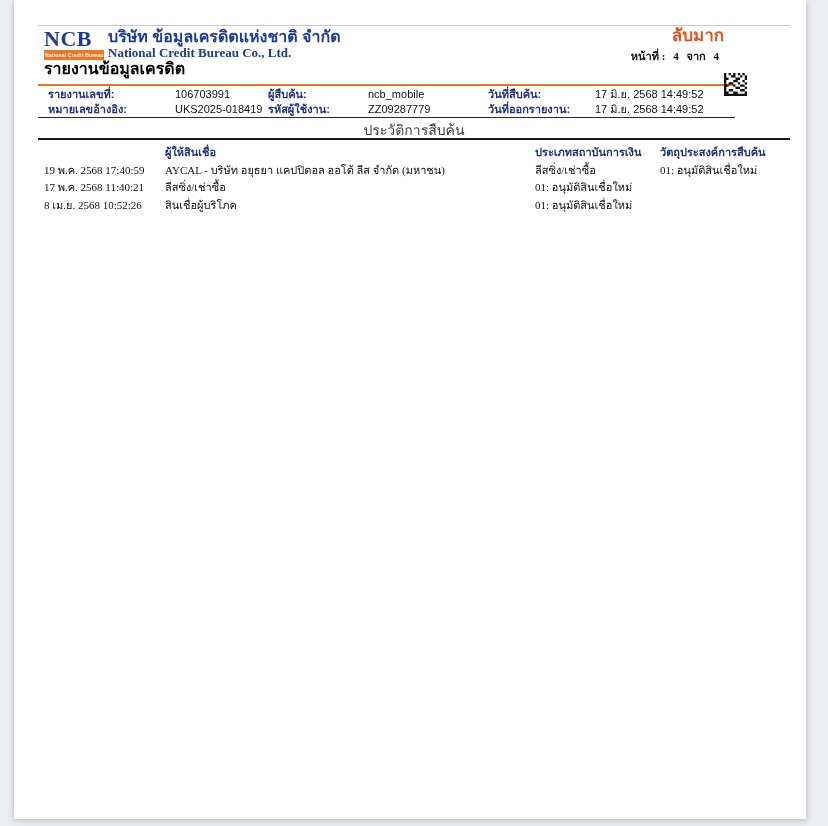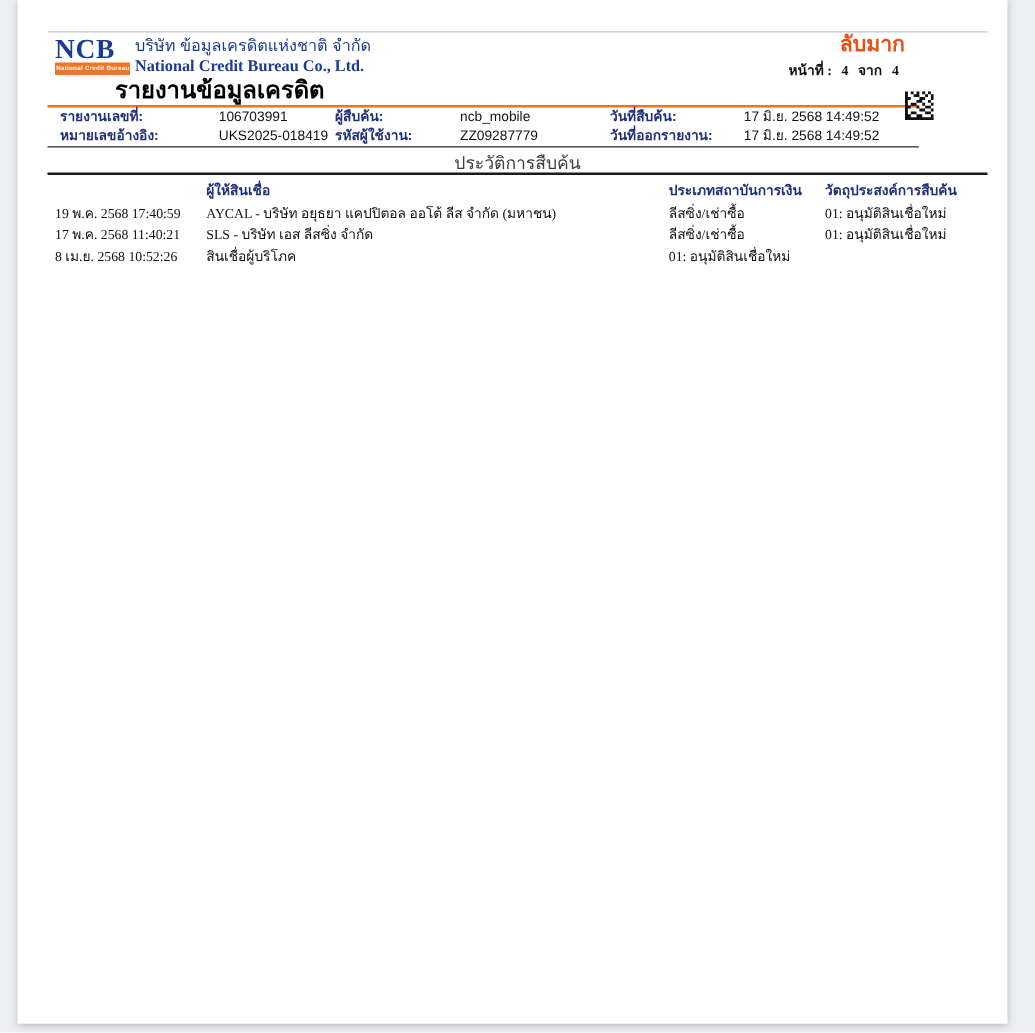--- a/index.html
+++ b/index.html
@@ -21,30 +21,30 @@
   .logo-acronym{
     font-family:"Liberation Serif","DejaVu Serif",serif;
     font-weight:bold;font-size:22px;line-height:20px;color:#1b3c94;letter-spacing:.5px;
   }
   .logo-banner{
     margin-top:1px;background:#ef7522;color:#ffffff;
     font-size:5px;font-weight:bold;text-align:center;
     padding:2px 1px;width:58px;letter-spacing:.2px;white-space:nowrap;overflow:hidden;
   }
   .brand{left:94px;top:30px;color:#1b3c94;}
-  .brand-th{font-size:13px;font-weight:normal;line-height:14px;}
+  .brand-th{font-size:16px;font-weight:bold;line-height:14px;}
   .brand-en{font-family:"Liberation Serif","DejaVu Serif",serif;font-size:13px;font-weight:bold;line-height:15px;margin-top:1px;}
   
   .confidential-block{left:570px;top:26px;width:140px;text-align:right;font-family:Liberation Serif, serif;}
   .confidential{font-size:17px;font-weight:bold;color:#e8501a;line-height:20px;}
   .pageinfo{font-size:11px;font-weight:bold;color:#111111;margin-top:1px;}
   .pageinfo span{display:inline-block;}
   .pageinfo .num{margin:0 5px;}
   
-  .report-title{left:30px;top:56px;font-size:19px;font-weight:bold;color:#000000;margin-left:48px;}
+  .report-title{left:30px;top:56px;font-size:16px;font-weight:bold;color:#000000;}
   .orange-rule{top:84px;left:24px;width:697px;height:2px;background:#e87722;}
   
   .info-grid{
     left:24px;top:87px;width:687px;padding-left:10px;
     display:grid;grid-template-columns:127px 93px 100px 120px 107px 140px;
     font-size:11px;line-height:15px;
   }
   .info-grid .lbl{font-weight:bold;color:#20307c;}
   .info-grid .val{color:#111111;}
   .info-bottomline{top:117px;left:24px;width:697px;border-top:1px solid #2a2a2a;height:0;}
@@ -132,21 +132,20 @@
 
     <div class="inq-row">
       <div class="cell">19 พ.ค. 2568 17:40:59</div>
       <div class="cell">AYCAL - บริษัท อยุธยา แคปปิตอล ออโต้ ลีส จำกัด (มหาชน)</div>
       <div class="cell">ลีสซิ่ง/เช่าซื้อ</div>
       <div class="cell">01: อนุมัติสินเชื่อใหม่</div>
     </div>
 
     <div class="inq-row">
       <div class="cell">17 พ.ค. 2568 11:40:21</div>
-      <div class="cell">SLS - บริษัท เอส ลีสซิ่ง จำกัด</div>
       <div class="cell">ลีสซิ่ง/เช่าซื้อ</div>
       <div class="cell">01: อนุมัติสินเชื่อใหม่</div>
     </div>
 
     <div class="inq-row">
       <div class="cell">8 เม.ย. 2568 10:52:26</div>
       <div class="cell">สินเชื่อผู้บริโภค</div>
       <div class="cell">01: อนุมัติสินเชื่อใหม่</div>
     </div>
   </div>

